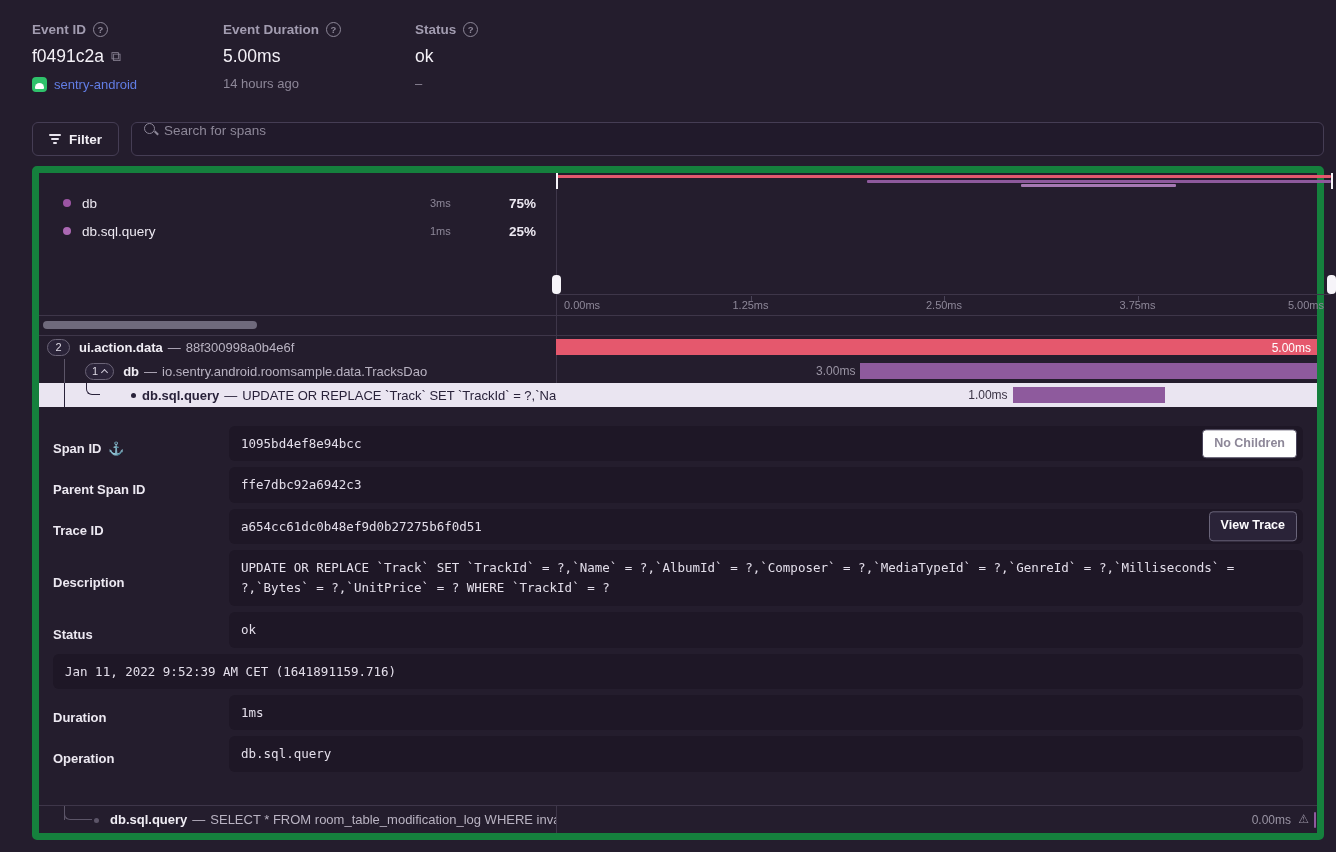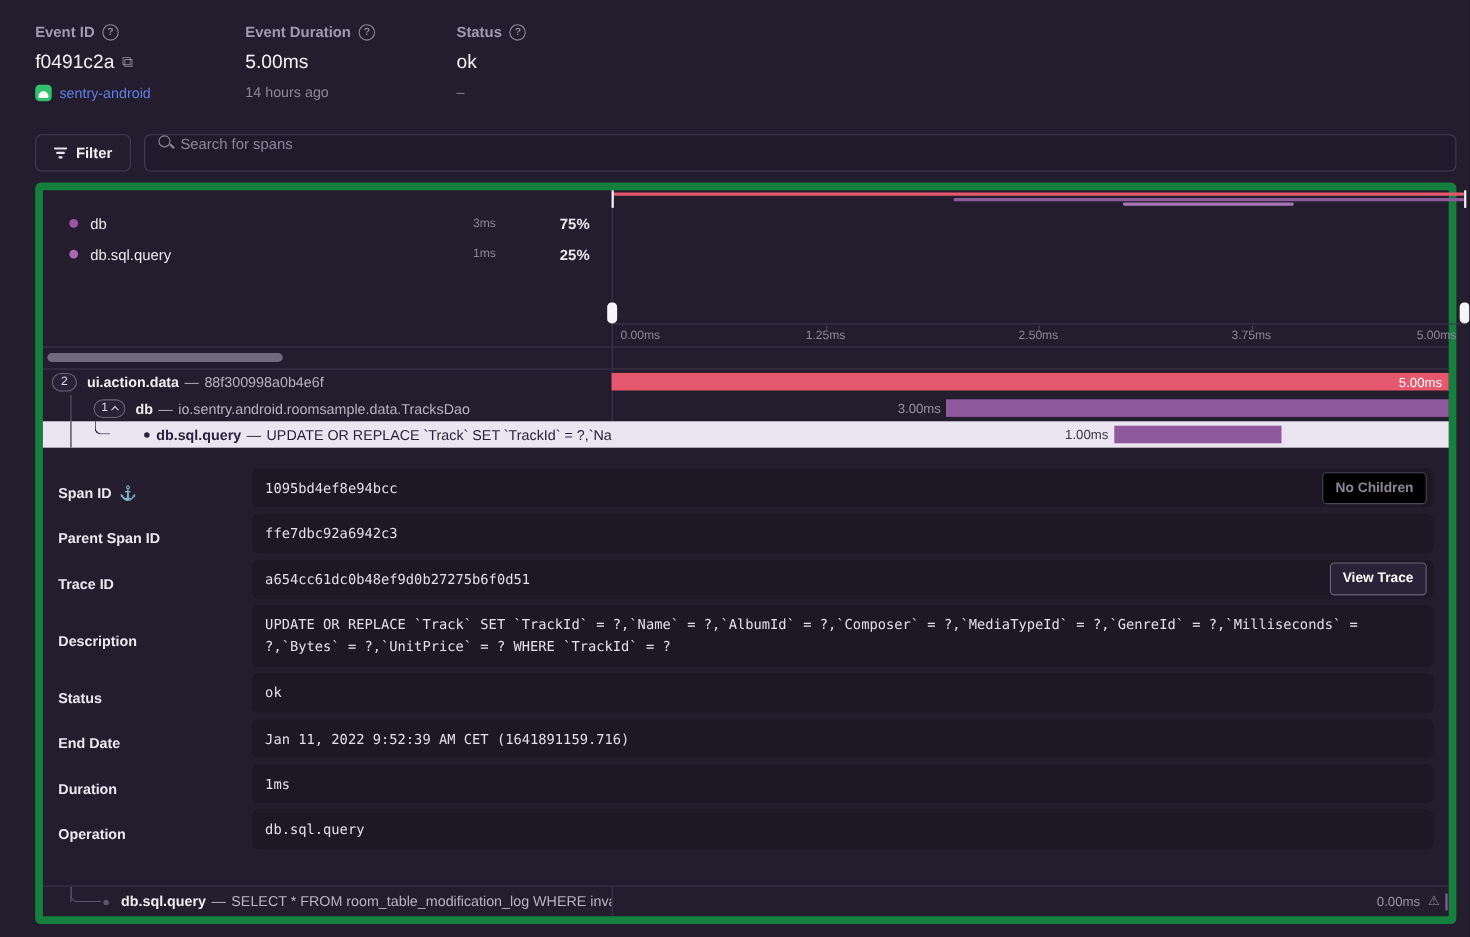--- a/index.html
+++ b/index.html
@@ -97,21 +97,21 @@
   .drow { display:flex; margin-bottom:6px; }
   .dlabel { width:176px; flex:none; font-size:13px; font-weight:700; color:#ece8f1; padding-top:9px;
       display:flex; align-items:center; gap:7px;}
   .anchor-ic { color:#8d8798; font-size:13px; cursor:pointer; }
   .dfield { flex:1; background:#1e1726; border-radius:6px; min-height:32px; position:relative;
       font-family:"DejaVu Sans Mono", monospace; font-size:12.5px; color:#e3deea;
       padding:8px 12px; line-height:1.55; }
   .fbtn { position:absolute; right:6px; top:50%; transform:translateY(-50%);
       font-family:"Liberation Sans",sans-serif; font-size:12.5px; font-weight:700;
       padding:4px 11px; border-radius:4px; }
-  .fbtn.disabled { color:#8d8798; border:1px solid #49445a; background:#000000; }
+  .fbtn.disabled { color:#8d8798; border:1px solid #49445a; background:#ffffff; }
   .fbtn.primary { color:#fdfcfe; border:1px solid #6a657a; background:#2a2338; cursor:pointer; }
   
   .bottomrow { position:absolute; left:0; right:0; bottom:0; height:28px; border-top:1px solid #3e3649;
       display:flex; align-items:stretch; cursor:pointer;}
   .bottomrow .tree-cell { width:517px; flex:none; position:relative; overflow:hidden; white-space:nowrap;
       display:flex; align-items:center; font-size:13px; padding-left:71px;}
   .bottomrow .lane { flex:1; position:relative; }
   .b-dur { position:absolute; right:26px; top:7px; font-size:12px; color:#9a94a4; }
   .warn-ic { position:absolute; right:8px; top:6px; font-size:12px; color:#9a94a4; }
   .zero-tick { position:absolute; top:6px; height:16px; min-width:2.5px; margin-left:-3.5px; border-radius:1px;}
@@ -306,23 +306,20 @@
 
       <div class="drow">
         <div class="dlabel">
             <span>Status</span>
           </div>
         <div class="dfield">ok</div>
       </div>
 
 
       <div class="drow">
-        <div class="dlabel">
-            <span>End Date</span>
-          </div>
         <div class="dfield">Jan 11, 2022 9:52:39 AM CET (1641891159.716)</div>
       </div>
 
       <div class="drow">
         <div class="dlabel">
             <span>Duration</span>
           </div>
         <div class="dfield">1ms</div>
       </div>
 

